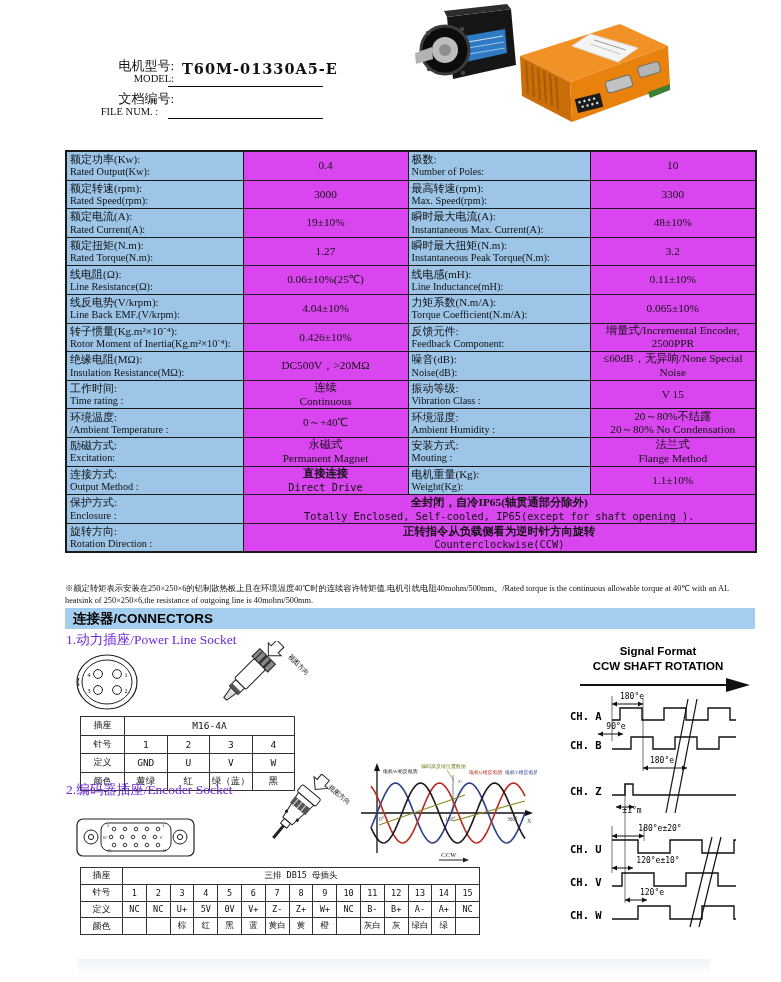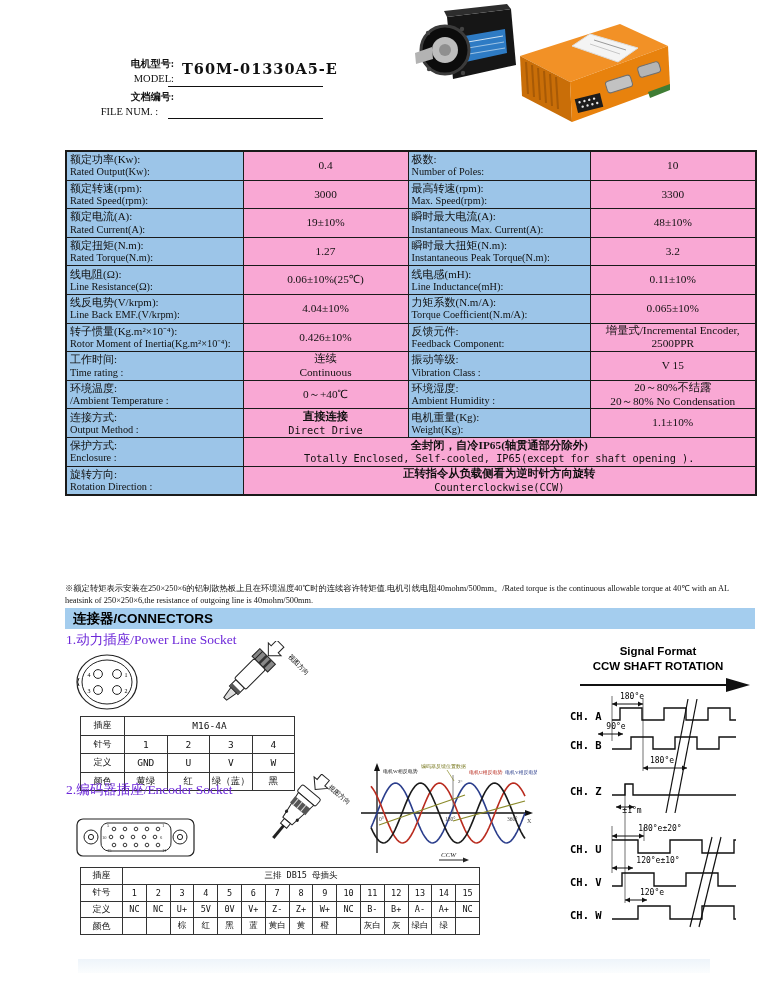--- a/index.html
+++ b/index.html
@@ -1,31 +1,31 @@
 <!DOCTYPE html>
 <html><head>
 <meta charset="utf-8">
 <style>
   html,body{margin:0;padding:0;background:#ffffff;}
   .page{position:relative;width:781px;height:982px;background:#ffffff;overflow:hidden;
         font-family:"Liberation Serif",serif;color:#111;}
   .abs{position:absolute;}
 
   
-  .hdr-cn{font-size:10px;font-weight:bold;}
+  .hdr-cn{font-size:13px;font-weight:normal;}
   .hdr-en{font-size:10.5px;}
   .model-val{font-size:14.5px;font-weight:bold;letter-spacing:1px;font-family:"DejaVu Serif",serif;}
   .uline{border-bottom:1.5px solid #111;height:0;}
 
   
   .section-bar{background:#a4cdee;height:21px;line-height:21px;padding-left:8px;
     font-family:"Liberation Sans",sans-serif;font-weight:bold;font-size:13.5px;color:#000;}
 
   
-  table.spec{border-collapse:collapse;table-layout:fixed;background:#f9a8d4;padding-left:29px;}
+  table.spec{border-collapse:collapse;table-layout:fixed;background:#d946ef;padding-left:29px;}
   table.spec td{border:1px solid #1a1a1a;padding:0 3px;height:27.6px;overflow:hidden;}
   table.spec{border:2px solid #1a1a1a;}
   td.lab{background:#9cc5e8;}
   td.lab .cn{font-size:11px;line-height:1.2;}
   td.lab .en{font-size:10.3px;line-height:1.15;}
   td.val{text-align:center;font-size:11.3px;}
   td.val .ln{line-height:1.2;}
   .mono{font-family:"DejaVu Sans Mono",monospace;font-size:10.3px;}
   .cnb{font-weight:bold;}
 
@@ -226,20 +226,36 @@
             <div class="cn">反馈元件:</div>
             <div class="en">Feedback Component:</div>
           </td>
           <td class="val">
             <div class="ln">增量式/Incremental Encoder,</div>
             <div class="ln">2500PPR</div>
           </td>
         </tr>
         <tr>
           <td class="lab">
+            <div class="cn">绝缘电阻(MΩ):</div>
+            <div class="en">Insulation Resistance(MΩ):</div>
+          </td>
+          <td class="val">
+            <div class="ln">DC500V，&gt;20MΩ</div>
+          </td>
+          <td class="lab">
+            <div class="cn">噪音(dB):</div>
+            <div class="en">Noise(dB):</div>
+          </td>
+          <td class="val">
+            <div class="ln">≤60dB，无异响/None Special Noise</div>
+          </td>
+        </tr>
+        <tr>
+          <td class="lab">
             <div class="cn">工作时间:</div>
             <div class="en">Time rating :</div>
           </td>
           <td class="val">
             <div class="ln">连续</div>
             <div class="ln">Continuous</div>
           </td>
           <td class="lab">
             <div class="cn">振动等级:</div>
             <div class="en">Vibration Class :</div>
@@ -256,20 +272,38 @@
           <td class="val">
             <div class="ln">0～+40℃</div>
           </td>
           <td class="lab">
             <div class="cn">环境湿度:</div>
             <div class="en">Ambient Humidity :</div>
           </td>
           <td class="val">
             <div class="ln">20～80%不结露</div>
             <div class="ln">20～80% No Condensation</div>
+          </td>
+        </tr>
+        <tr>
+          <td class="lab">
+            <div class="cn">励磁方式:</div>
+            <div class="en">Excitation:</div>
+          </td>
+          <td class="val">
+            <div class="ln">永磁式</div>
+            <div class="ln">Permanent Magnet</div>
+          </td>
+          <td class="lab">
+            <div class="cn">安装方式:</div>
+            <div class="en">Mouting :</div>
+          </td>
+          <td class="val">
+            <div class="ln">法兰式</div>
+            <div class="ln">Flange Method</div>
           </td>
         </tr>
         <tr>
           <td class="lab">
             <div class="cn">连接方式:</div>
             <div class="en">Output Method :</div>
           </td>
           <td class="val">
             <div class="ln cnb">直接连接</div>
             <div class="ln mono">Direct Drive</div>

